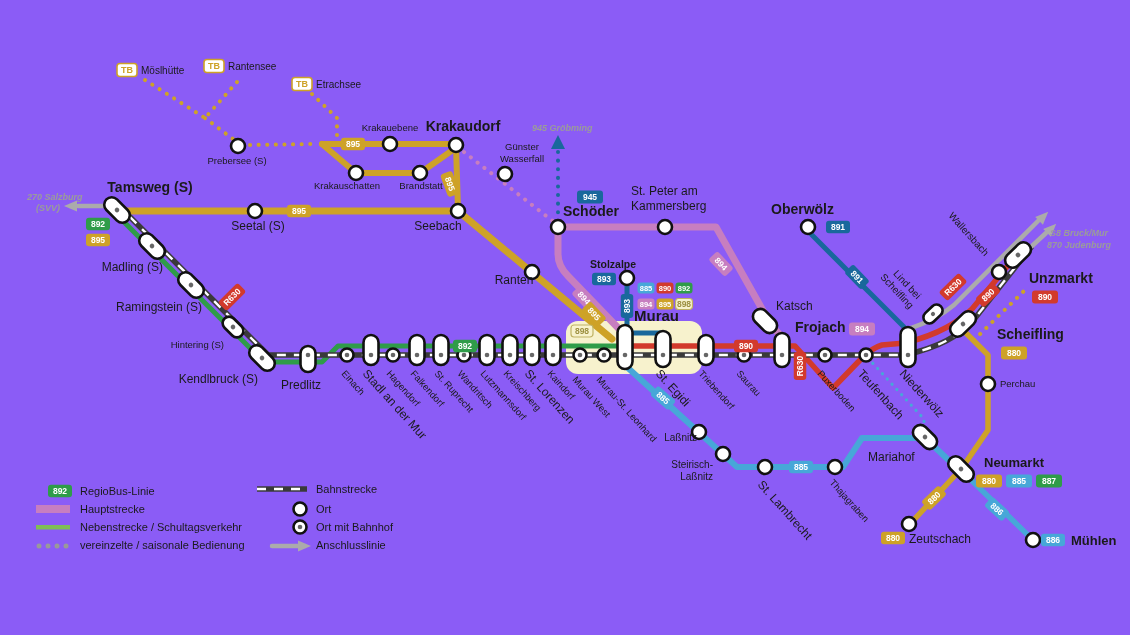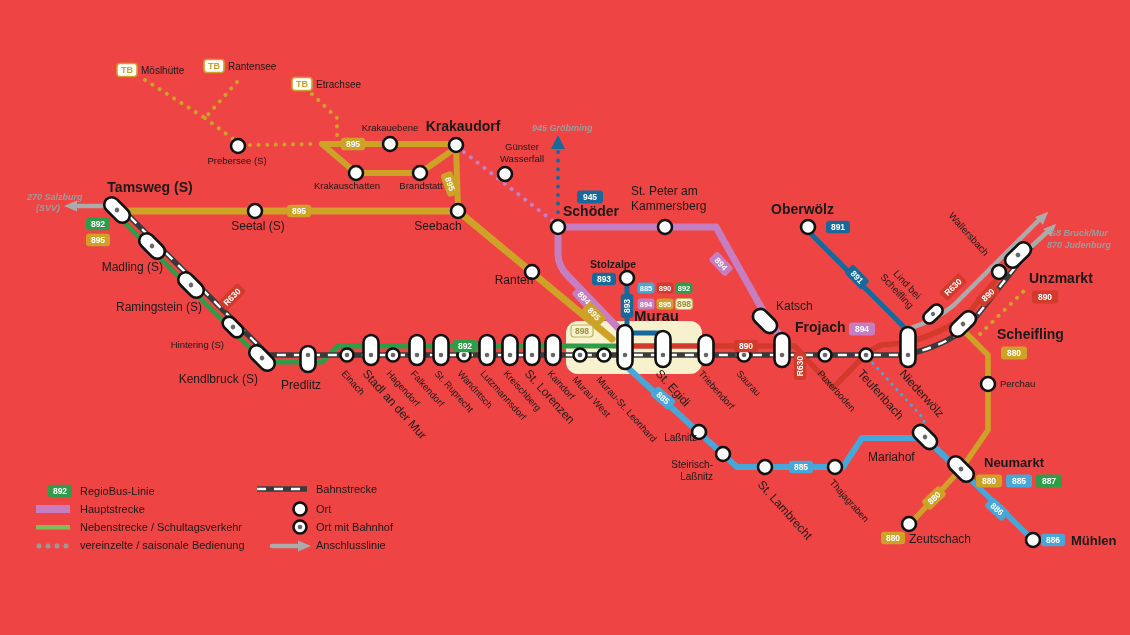--- a/index.html
+++ b/index.html
@@ -1,16 +1,16 @@
 <!DOCTYPE html>
 <html><head>
 <meta charset="utf-8">
 <style>
   html,body{margin:0;padding:0;background:#fff;}
-  .stage{position:relative;width:1130px;height:635px;background:#ef4444;overflow:hidden;}
+  .stage{position:relative;width:1130px;height:635px;background:#8b5cf6;overflow:hidden;}
   svg text{font-family:"Liberation Sans","DejaVu Sans",sans-serif;fill:#1a1a1a;}
   .t9{font-size:9.5px}
   .t10{font-size:10px}
   .t105b{font-size:10.5px;font-weight:bold}
   .t12{font-size:12px}
   .t13b{font-size:13px;font-weight:bold}
   .t14b{font-size:14px;font-weight:bold}
   .t15b{font-size:15px;font-weight:bold}
   .tg{font-size:9px;font-style:italic;fill:#9b9b9b;font-weight:bold}
   .mid{text-anchor:middle}

